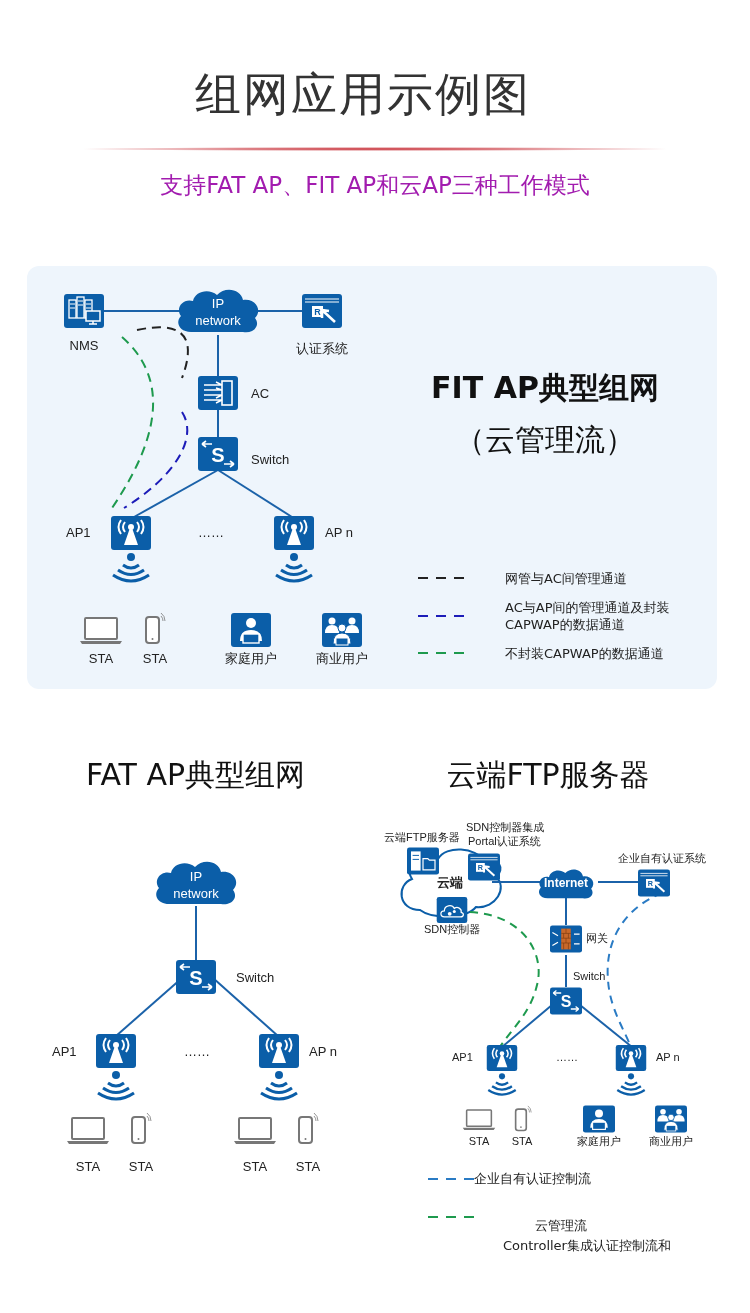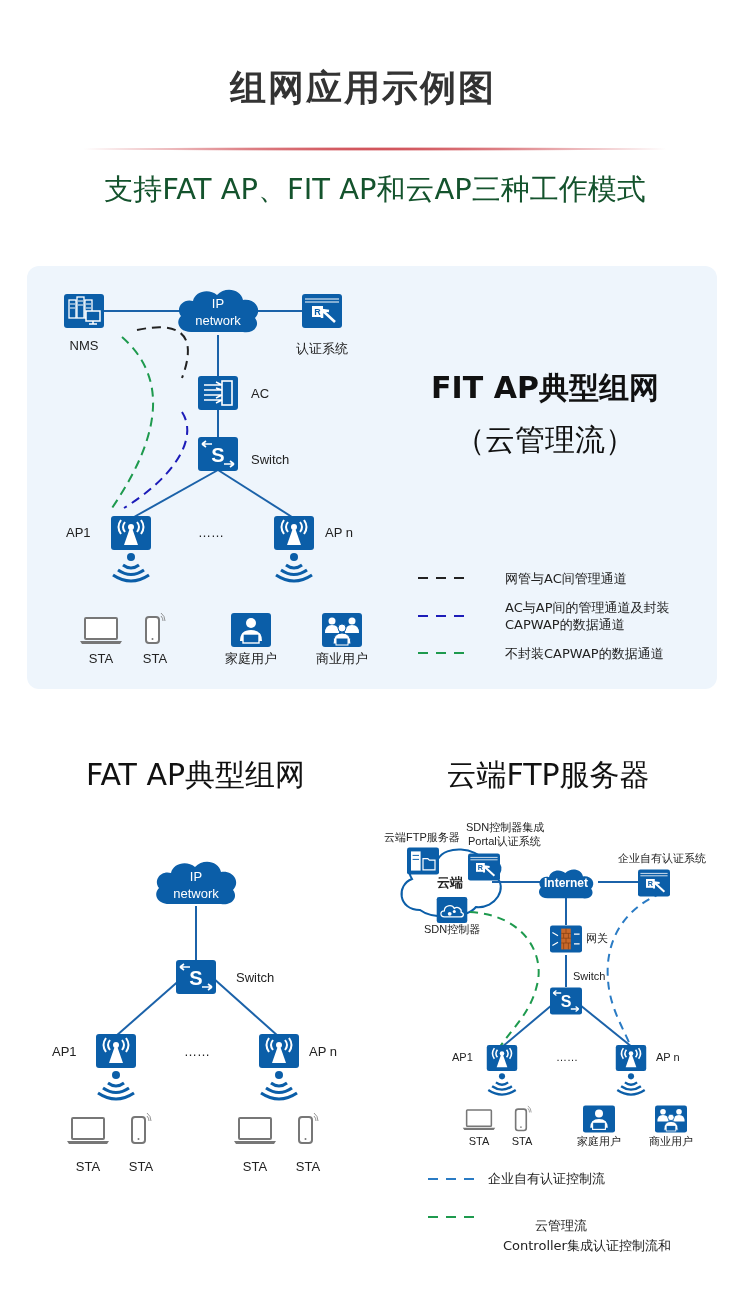--- a/index.html
+++ b/index.html
@@ -1,20 +1,20 @@
 <!DOCTYPE html>
 <html><head>
 <meta charset="utf-8">
 <style>
   html,body{margin:0;padding:0;background:#fff;}
   body{width:750px;height:1313px;position:relative;overflow:hidden;font-family:"Liberation Sans","DejaVu Sans",sans-serif;color:#222;}
   .abs{position:absolute;}
-  .main-title{left:0;top:64px;width:726px;text-align:center;font-size:36px;font-weight:bold;color:#333;letter-spacing:2px;font-family:"DejaVu Sans",sans-serif;}
+  .main-title{left:0;top:64px;width:726px;text-align:center;font-size:46px;font-weight:normal;color:#333;letter-spacing:2px;font-family:"DejaVu Sans",sans-serif;}
   .divider{left:80px;top:147px;width:590px;height:4px;background:radial-gradient(ellipse at center,#c62a33 0%,rgba(198,42,51,0.6) 35%,rgba(198,42,51,0) 72%);}
-  .subtitle{left:0;top:170px;width:750px;text-align:center;font-size:29px;color:#14532d;font-family:"DejaVu Sans",sans-serif;}
+  .subtitle{left:0;top:170px;width:750px;text-align:center;font-size:23px;color:#a21caf;font-family:"DejaVu Sans",sans-serif;}
   .panel{background:#eef5fc;border-radius:12px;}
   svg text{font-family:"Liberation Sans","DejaVu Sans",sans-serif;}
   .ptitle{font-size:30px;color:#111;font-family:"DejaVu Sans",sans-serif;text-align:center;}
   .legend-text{font-size:13px;color:#222;line-height:17px;font-family:"DejaVu Sans",sans-serif;}
 </style>
 </head>
 <body>
 
 <div class="abs main-title">组网应用示例图</div>
 <div class="abs divider"></div>
@@ -247,15 +247,15 @@
   <use href="#sym-home-user" x="203" y="290" width="32" height="28"></use>
   <text x="219" y="330" font-size="11" text-anchor="middle" fill="#222">家庭用户</text>
   <use href="#sym-biz-user" x="275" y="290" width="32" height="28"></use>
   <text x="291" y="330" font-size="11" text-anchor="middle" fill="#222">商业用户</text>
 </svg>
 
 <svg class="abs" style="left:380px;top:1160px;" width="336" height="70">
   <line x1="48" y1="19" x2="102" y2="19" stroke="#2a7bc4" stroke-width="2" stroke-dasharray="10,8"></line>
   <line x1="48" y1="57" x2="102" y2="57" stroke="#1e9a4e" stroke-width="2" stroke-dasharray="10,8"></line>
 </svg>
-<div class="abs legend-text" style="left:488px;top:1170px;">企业自有认证控制流</div>
+<div class="abs legend-text" style="left:474px;top:1170px;">企业自有认证控制流</div>
 <div class="abs legend-text" style="left:503px;top:1237px;">Controller集成认证控制流和</div>
 <div class="abs legend-text" style="left:503px;top:1217px;margin-left:32px;">云管理流</div>
 
 </body></html>

